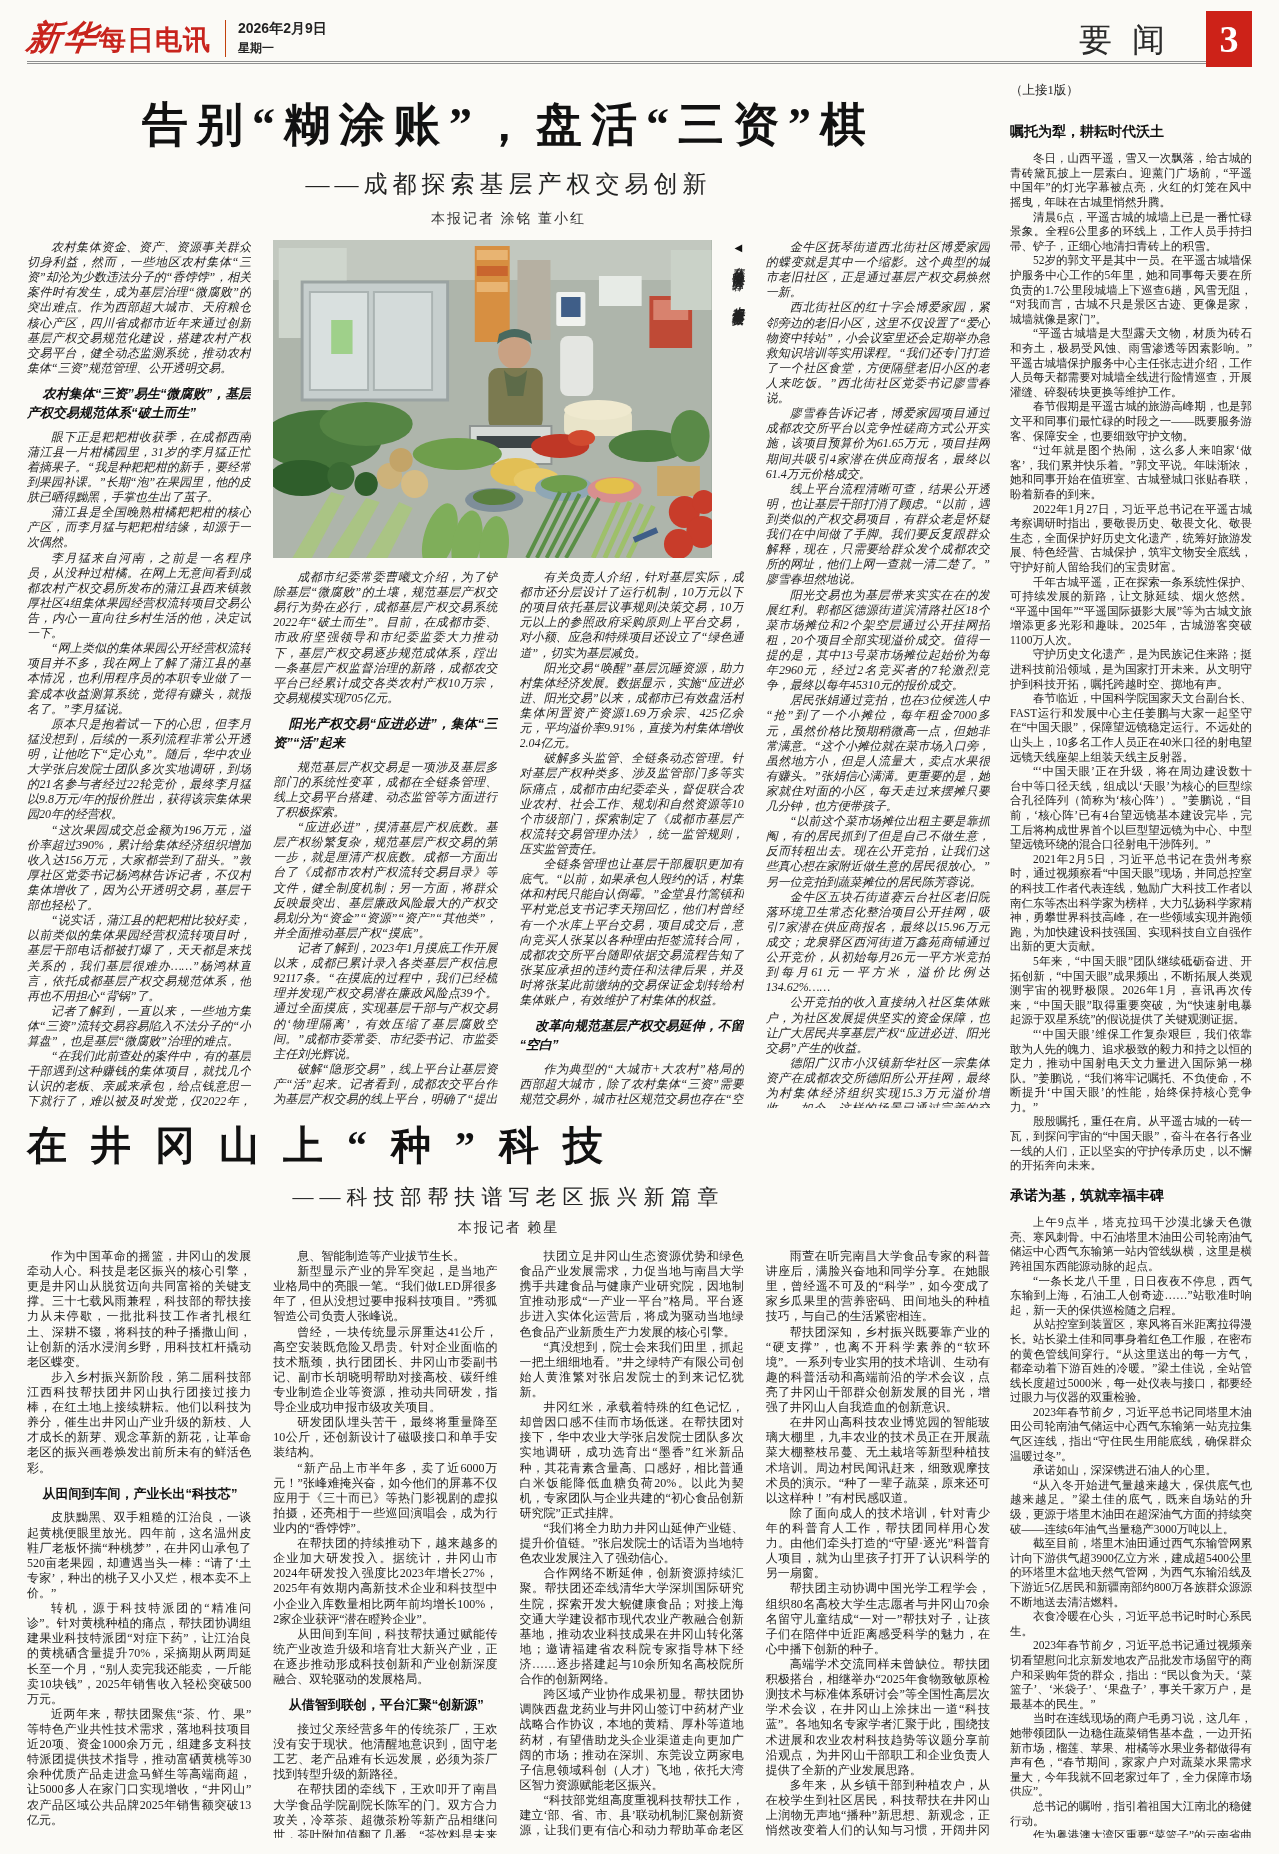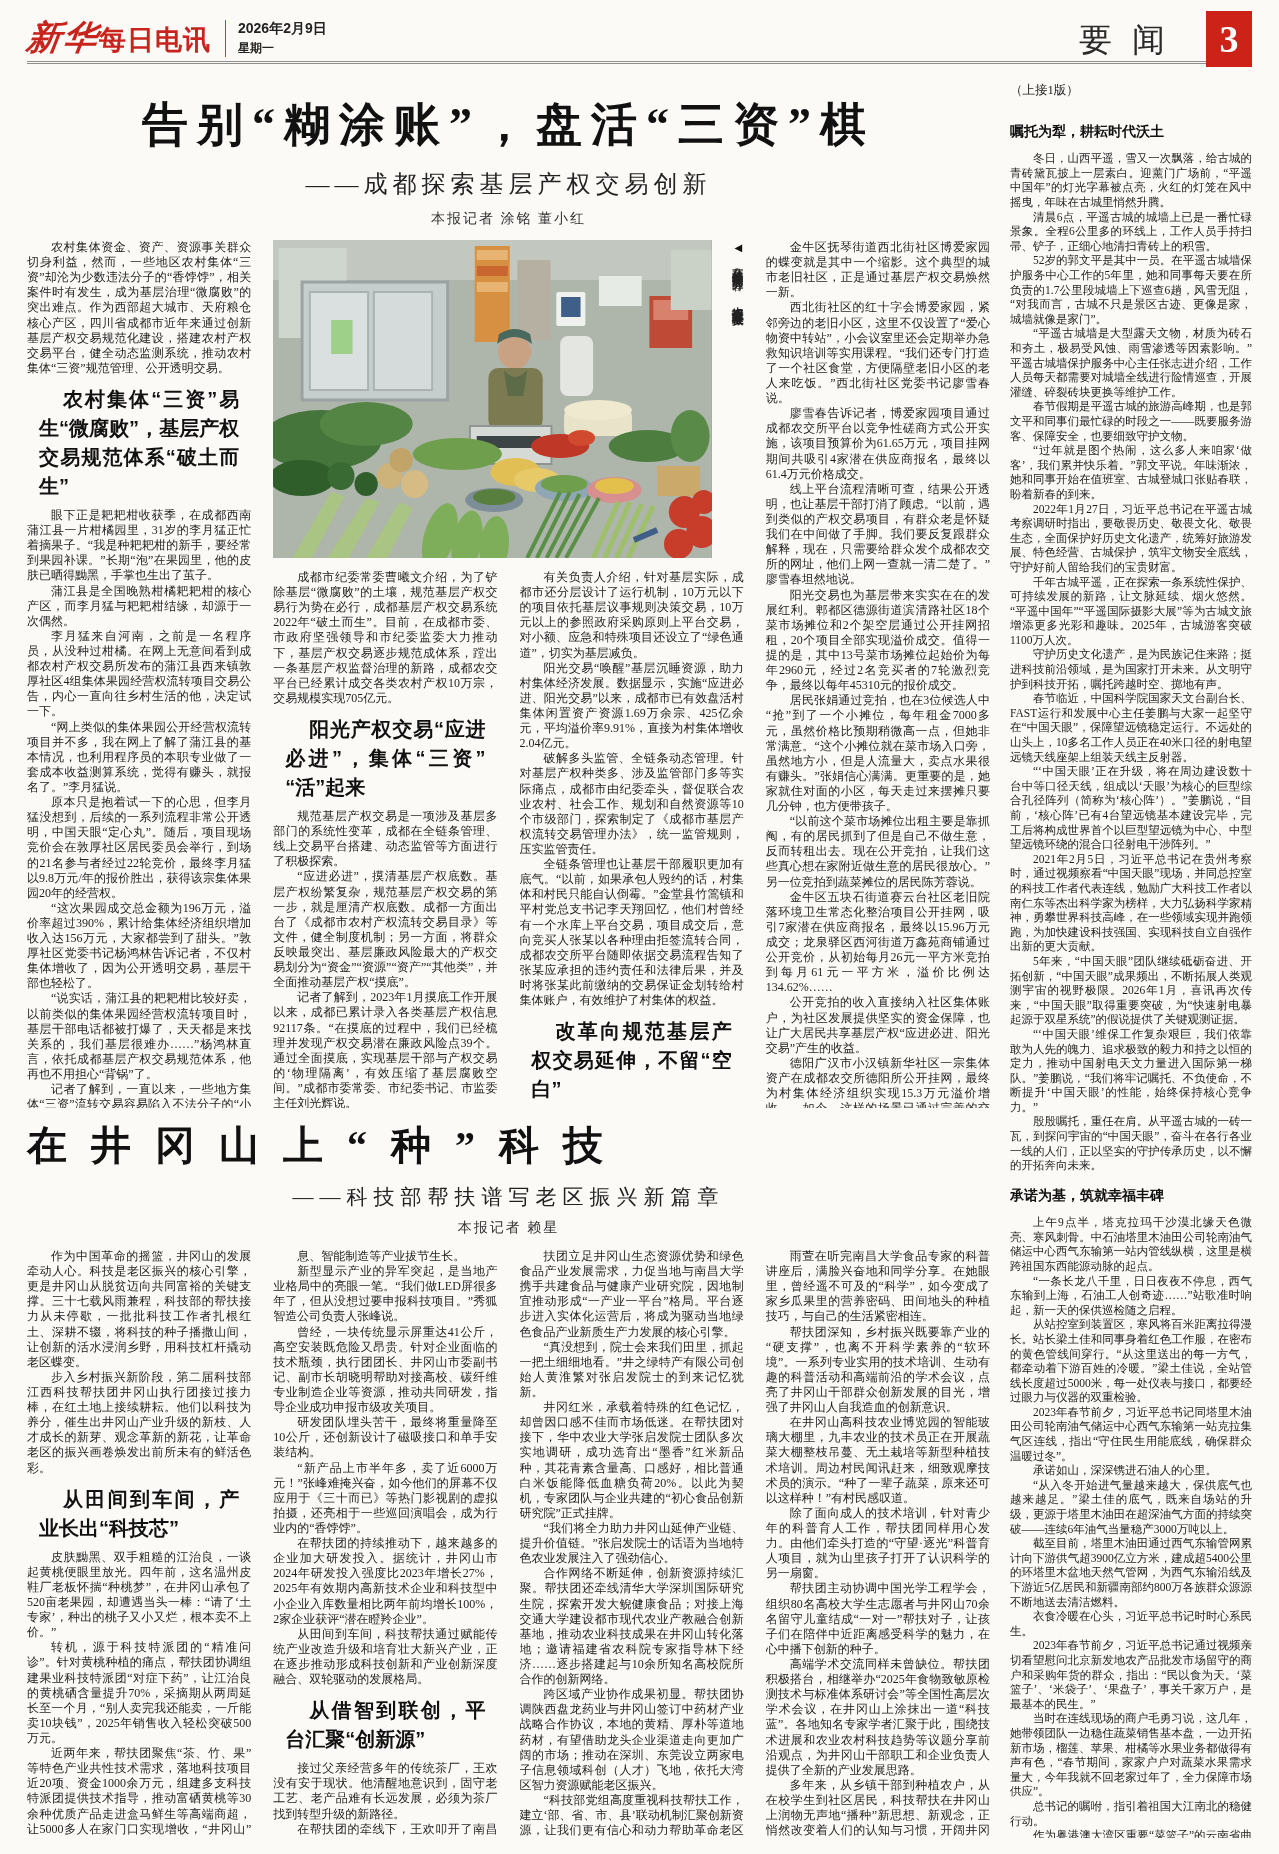--- a/index.html
+++ b/index.html
@@ -35,27 +35,28 @@
   .a1-subtitle { text-align:center; font-size:24px; letter-spacing:5px; margin-top:12px; color:#222; }
   .a1-byline  { text-align:center; font-size:14px; margin-top:10px; margin-bottom:12px; color:#333; letter-spacing:2px; }
   .a2-headline { font-size:40px; font-weight:bold; letter-spacing:24px; margin-top:10px; color:#111; }
   .a2-subtitle { text-align:center; font-size:21px; letter-spacing:6px; margin-top:10px; color:#222; }
   .a2-byline  { text-align:center; font-size:14px; margin-top:8px; margin-bottom:10px; color:#333; letter-spacing:2px; }
   
   .a1-grid {
     height:868px; overflow:hidden;
     display:grid; grid-template-columns:repeat(4,1fr); column-gap:22px;
     grid-template-rows:330px auto;
+    font-style:italic;
   }
   .colflow { font-size:12px; line-height:1.26; text-align:justify; overflow:hidden; color:#1e1e1e; }
   .colflow .para { text-indent:2em; }
   .col-subhead {
     font-family:"Liberation Sans","DejaVu Sans",sans-serif;
-    font-size:20px; font-weight:bold; line-height:1.45;
-    text-indent:1.2em; margin:9px 12px 7px; color:#111;
+    font-size:13px; font-weight:bold; line-height:1.45;
+    text-indent:1.2em; margin:9px 0 7px; color:#111;
   }
   .a1-c1 { grid-column:1; grid-row:1 / 3; }
   .a1-photo { grid-column:2 / 4; grid-row:1; }
   .a1-c2 { grid-column:2; grid-row:2; }
   .a1-c3 { grid-column:3; grid-row:2; }
   .a1-c4 { grid-column:4; grid-row:1 / 3; }
   .a2-grid { flex:1; overflow:hidden; display:grid; grid-template-columns:repeat(4,1fr); column-gap:22px; margin-top:2px; }
   
   .photo-wrap { display:flex; gap:6px; height:318px; margin-bottom:8px; }
   .photo-frame { flex:1; overflow:hidden; background:#9aa79a; }
@@ -100,21 +101,21 @@
       <div class="a1-byline">本报记者 涂铭 董小红</div>
 
       <div class="a1-grid">
         <div class="colflow a1-c1">
             <p class="para">农村集体资金、资产、资源事关群众切身利益，然而，一些地区农村集体“三资”却沦为少数违法分子的“香饽饽”，相关案件时有发生，成为基层治理“微腐败”的突出难点。作为西部超大城市、天府粮仓核心产区，四川省成都市近年来通过创新基层产权交易规范化建设，搭建农村产权交易平台，健全动态监测系统，推动农村集体“三资”规范管理、公开透明交易。</p>
             <h3 class="col-subhead">农村集体“三资”易生“微腐败”，基层产权交易规范体系“破土而生”</h3>
             <p class="para">眼下正是耙耙柑收获季，在成都西南蒲江县一片柑橘园里，31岁的李月猛正忙着摘果子。“我是种耙耙柑的新手，要经常到果园补课。”长期“泡”在果园里，他的皮肤已晒得黝黑，手掌也生出了茧子。</p>
             <p class="para">蒲江县是全国晚熟柑橘耙耙柑的核心产区，而李月猛与耙耙柑结缘，却源于一次偶然。</p>
             <p class="para">李月猛来自河南，之前是一名程序员，从没种过柑橘。在网上无意间看到成都农村产权交易所发布的蒲江县西来镇敦厚社区4组集体果园经营权流转项目交易公告，内心一直向往乡村生活的他，决定试一下。</p>
             <p class="para">“网上类似的集体果园公开经营权流转项目并不多，我在网上了解了蒲江县的基本情况，也利用程序员的本职专业做了一套成本收益测算系统，觉得有赚头，就报名了。”李月猛说。</p>
-            <p class="para">原本只是抱着试一下的心思，但李月猛没想到，后续的一系列流程非常公开透明，中国天眼“定心丸”。随后，项目现场竞价会在敦厚社区居民委员会举行，到场的21名参与者经过22轮竞价，最终李月猛以9.8万元/年的报价胜出，获得该宗集体果园20年的经营权。</p>
+            <p class="para">原本只是抱着试一下的心思，但李月猛没想到，后续的一系列流程非常公开透明，让他吃下“定心丸”。随后，华中农业大学张启发院士团队多次实地调研，到场的21名参与者经过22轮竞价，最终李月猛以9.8万元/年的报价胜出，获得该宗集体果园20年的经营权。</p>
             <p class="para">“这次果园成交总金额为196万元，溢价率超过390%，累计给集体经济组织增加收入达156万元，大家都尝到了甜头。”敦厚社区党委书记杨鸿林告诉记者，不仅村集体增收了，因为公开透明交易，基层干部也轻松了。</p>
             <p class="para">“说实话，蒲江县的耙耙柑比较好卖，以前类似的集体果园经营权流转项目时，基层干部电话都被打爆了，天天都是来找关系的，我们基层很难办……”杨鸿林直言，依托成都基层产权交易规范体系，他再也不用担心“背锅”了。</p>
             <p class="para">记者了解到，一直以来，一些地方集体“三资”流转交易容易陷入不法分子的“小算盘”，也是基层“微腐败”治理的难点。</p>
             <p class="para">“在我们此前查处的案件中，有的基层干部遇到这种赚钱的集体项目，就找几个认识的老板、亲戚来承包，给点钱意思一下就行了，难以被及时发觉，仅2022年，成都市各级纪检监察机关就查处农村产权交易领域违纪违法问题68件94人。”成都市纪委监委党风政风监督室副主任王帅说，有的村社在发布交易公告时，甚至仅在村委会门口象征性地贴个公告“做做样子”。</p>
           </div>
 
         <div class="a1-photo">
           <div class="photo-wrap">
             <div class="photo-frame" role="img" aria-label="菜市场蔬菜摊位前的摊主与各类蔬菜">
               <svg viewBox="0 0 452 318" preserveAspectRatio="none">

